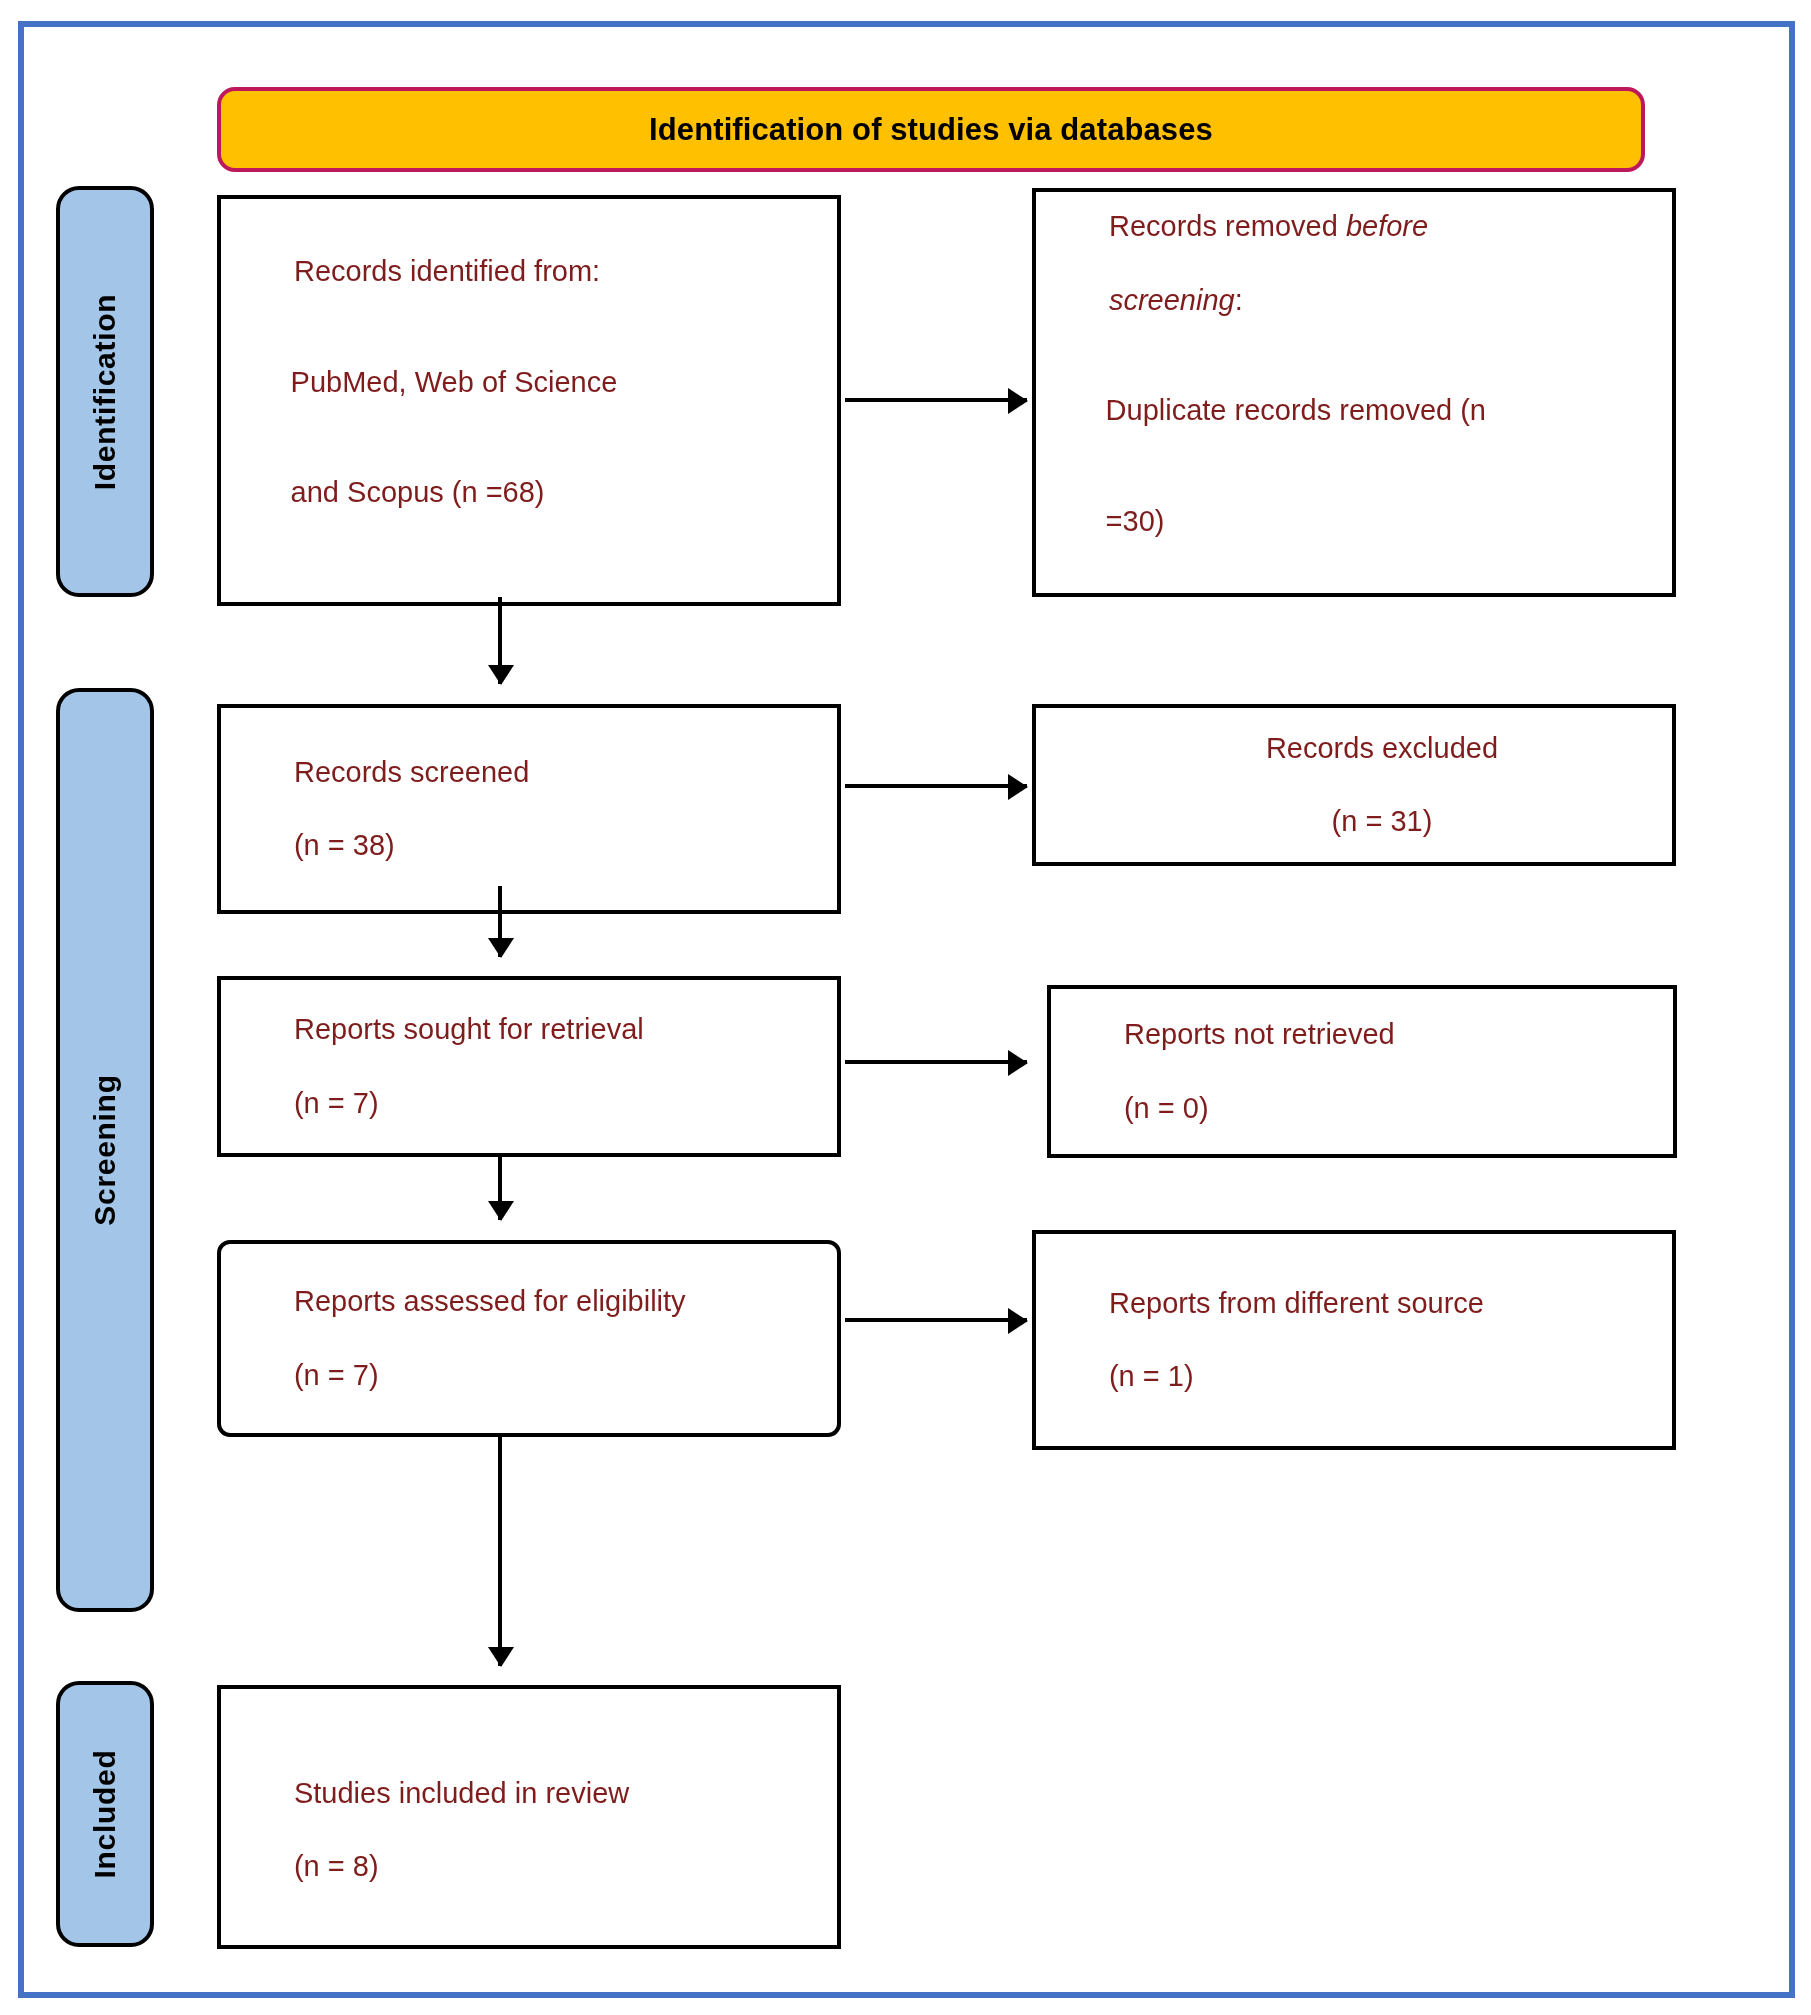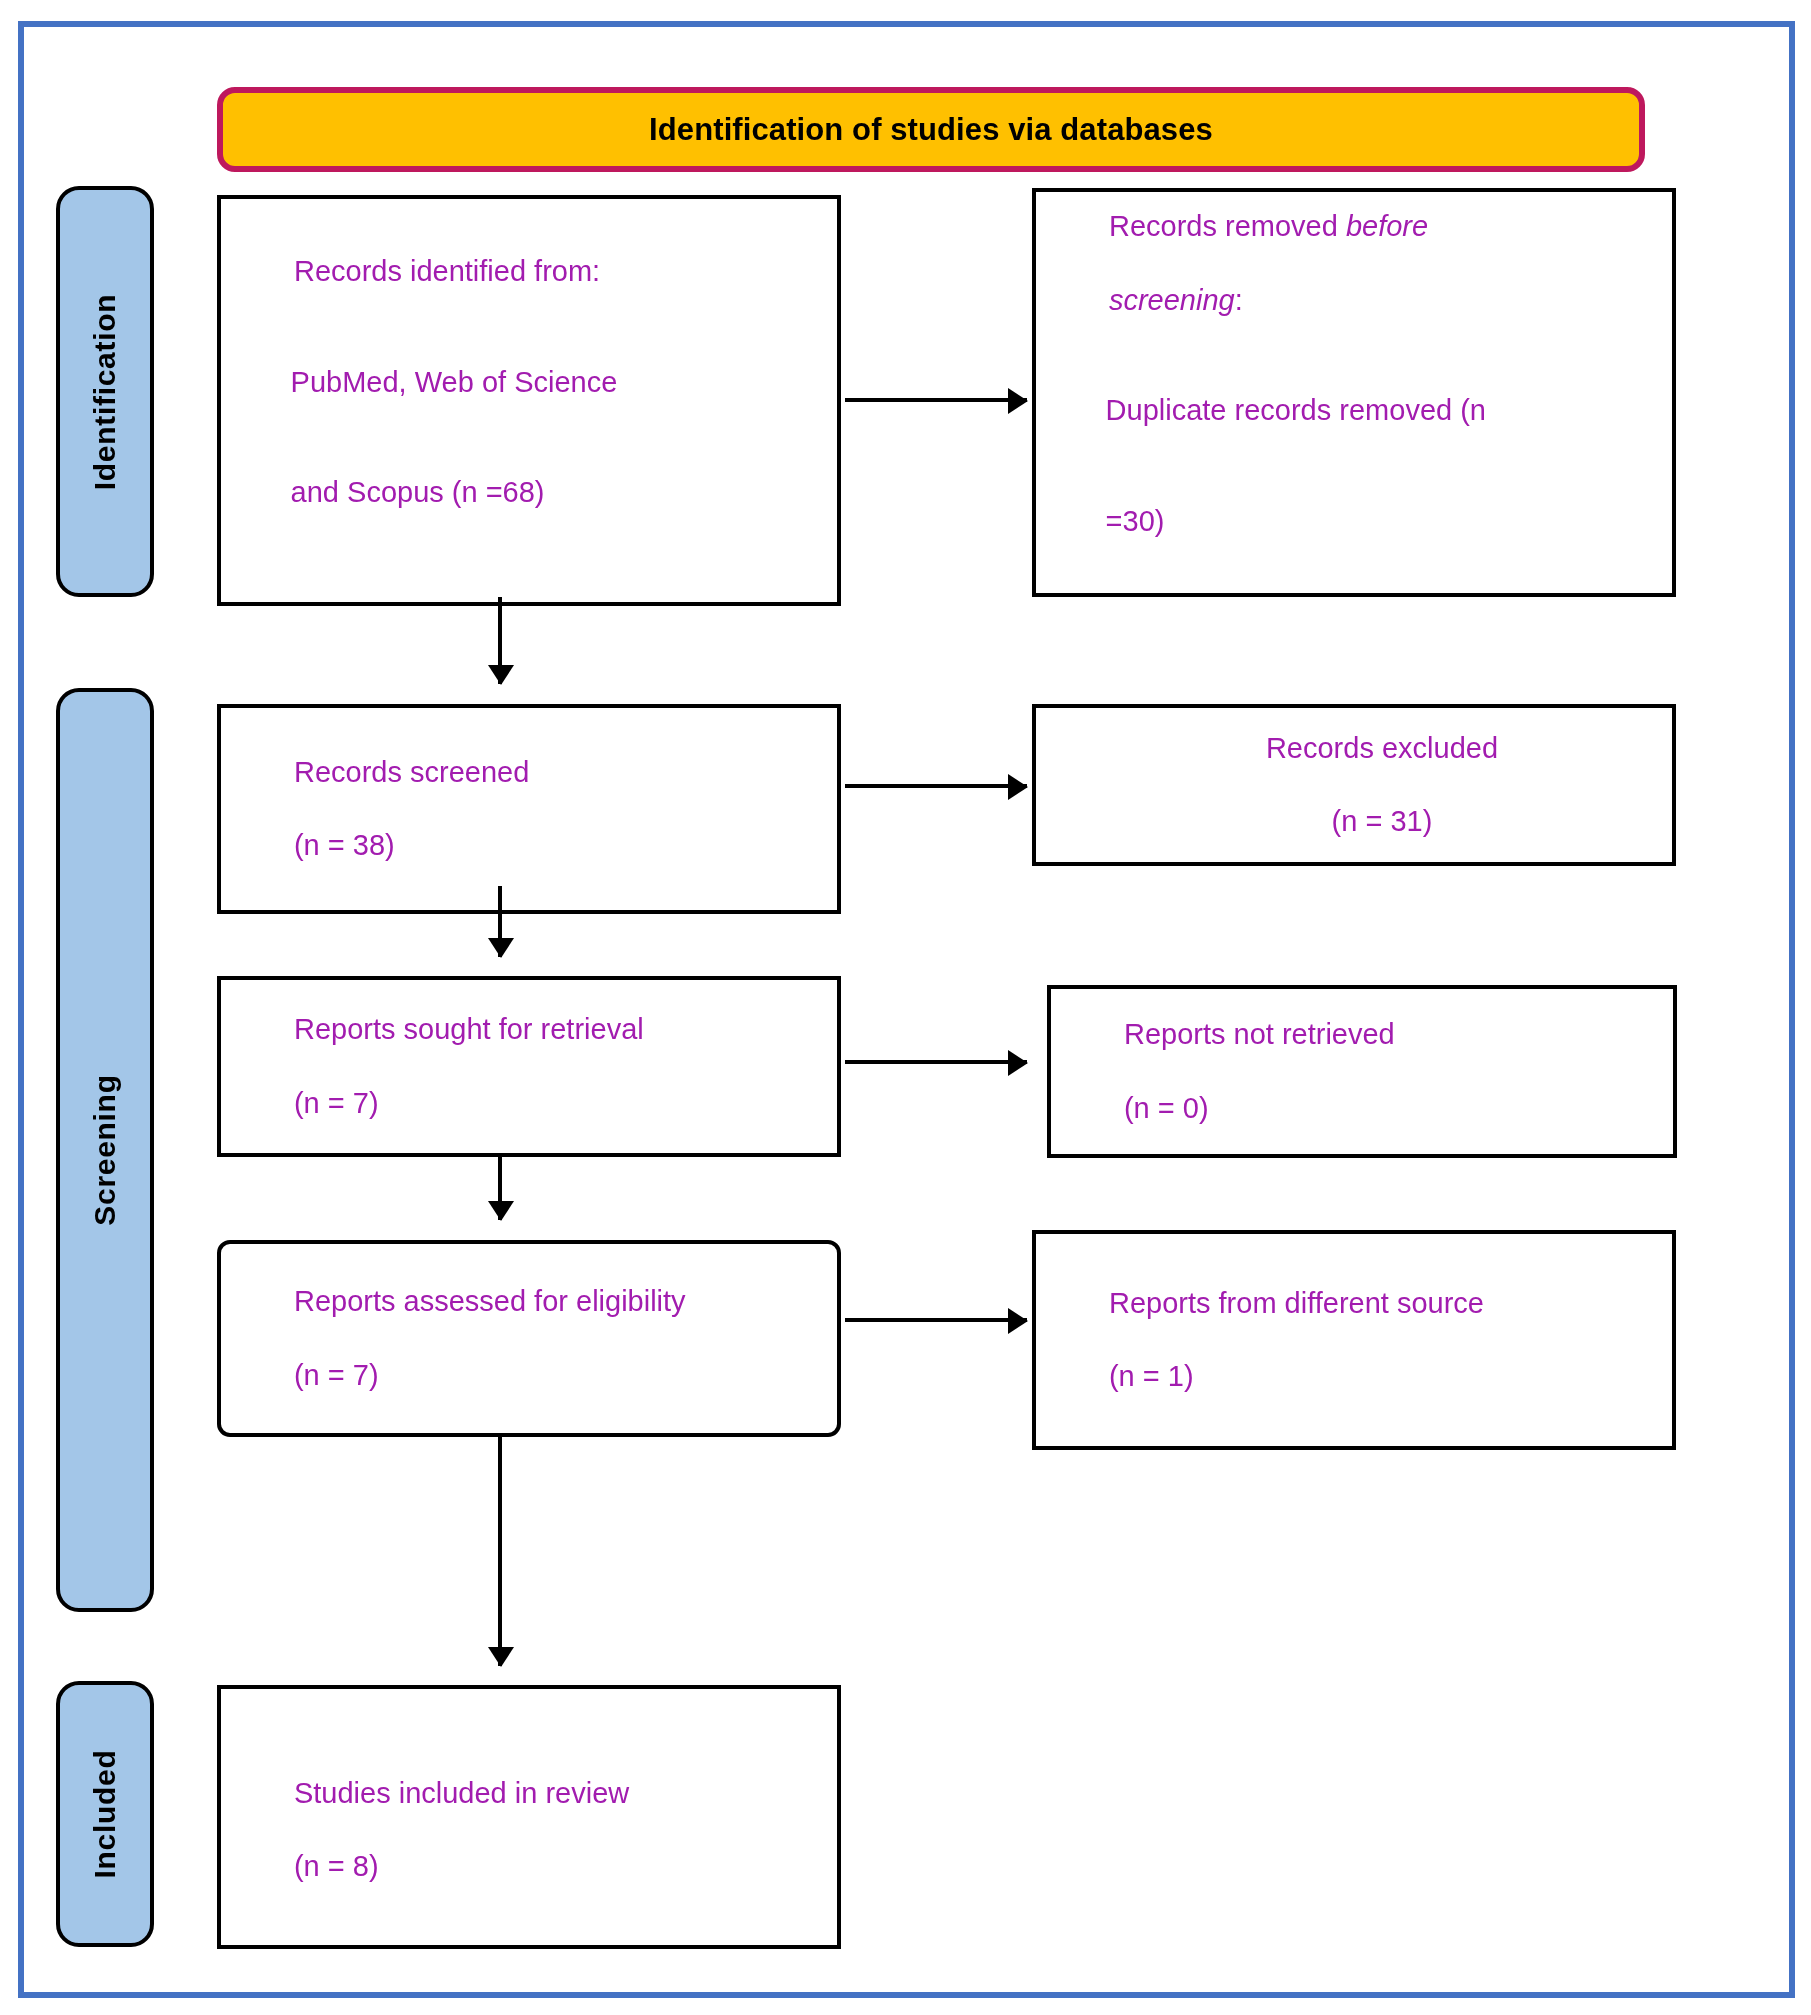--- a/index.html
+++ b/index.html
@@ -28,21 +28,21 @@
     box-sizing: border-box;
   }
   
   .banner {
     position: absolute;
     left: 217px;
     top: 87px;
     width: 1428px;
     height: 85px;
     background: #FFC000;
-    border: 6px solid #be185d;
+    border: 4px solid #be185d;
     border-radius: 18px;
     box-sizing: border-box;
     display: flex;
     align-items: center;
     justify-content: center;
   }
   .banner-label {
     font-size: 31px;
     font-weight: bold;
     color: #000000;
@@ -80,21 +80,21 @@
     border: 4.1px solid #000000;
     box-sizing: border-box;
     padding: 0;
   }
   .flow-box-text {
     position: absolute;
     left: 24.6px;
     right: 17px;
     font-size: 29px;
     line-height: 1.27;
-    color: #a21caf;
+    color: #7f1d1d;
     white-space: pre-wrap;
   }
   .flow-box-text.mid { top: 50%; transform: translateY(-50%); }
 
   
   #box-identified       { left: 217px;  top: 195px;  width: 624px;  height: 411px; }
   #box-removed          { left: 1032px; top: 188px;  width: 644px;  height: 409px; }
   #box-screened         { left: 217px;  top: 704px; width: 624px;  height: 210px; }
   #box-excluded         { left: 1032px; top: 704px; width: 644px;  height: 162px; text-align: center; }
   #box-sought           { left: 217px;  top: 976px; width: 624px;  height: 181px; }

